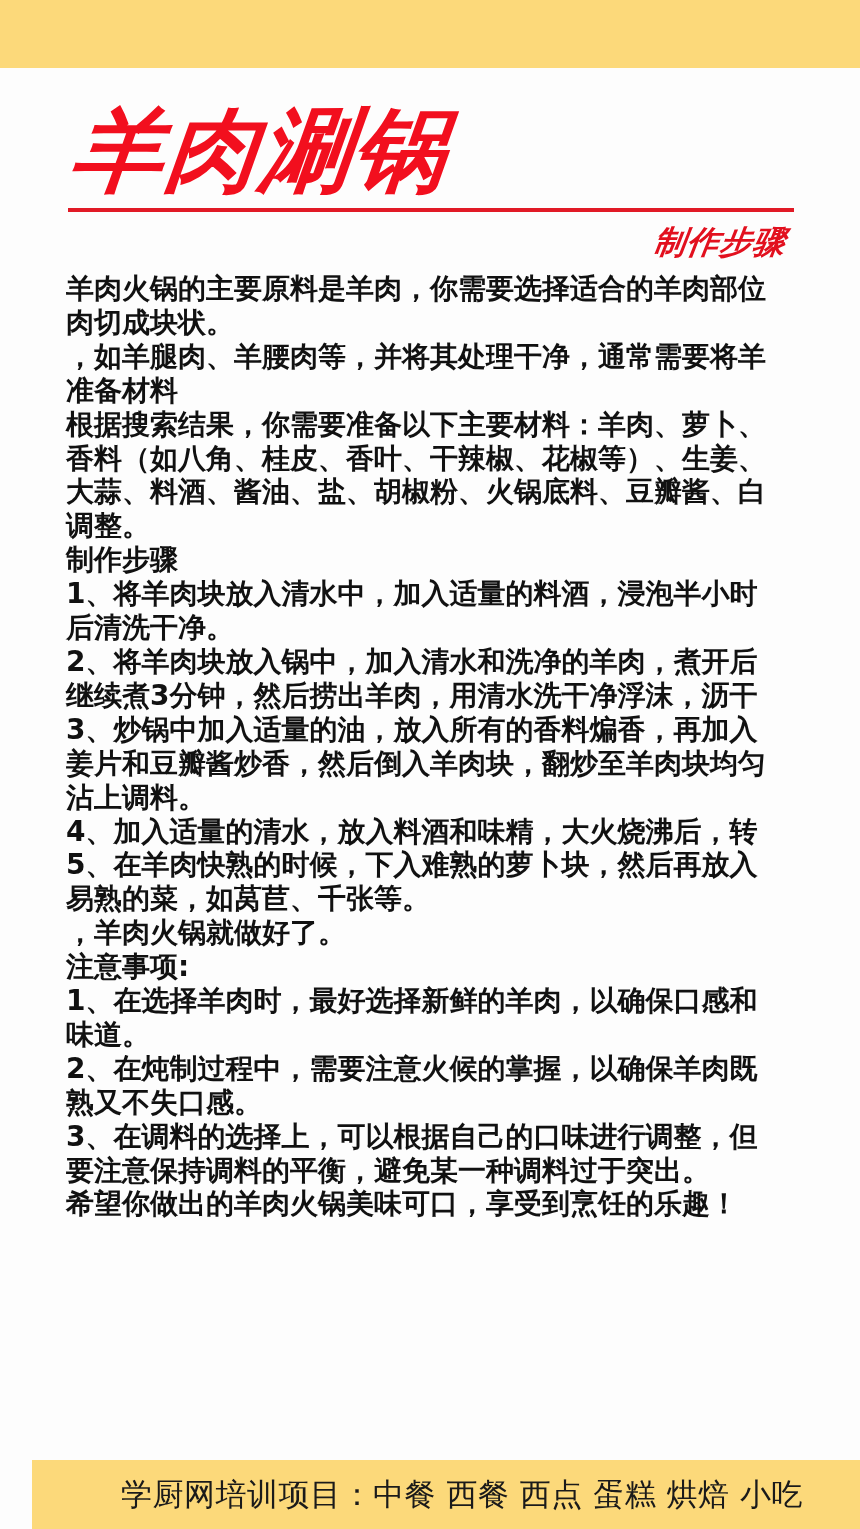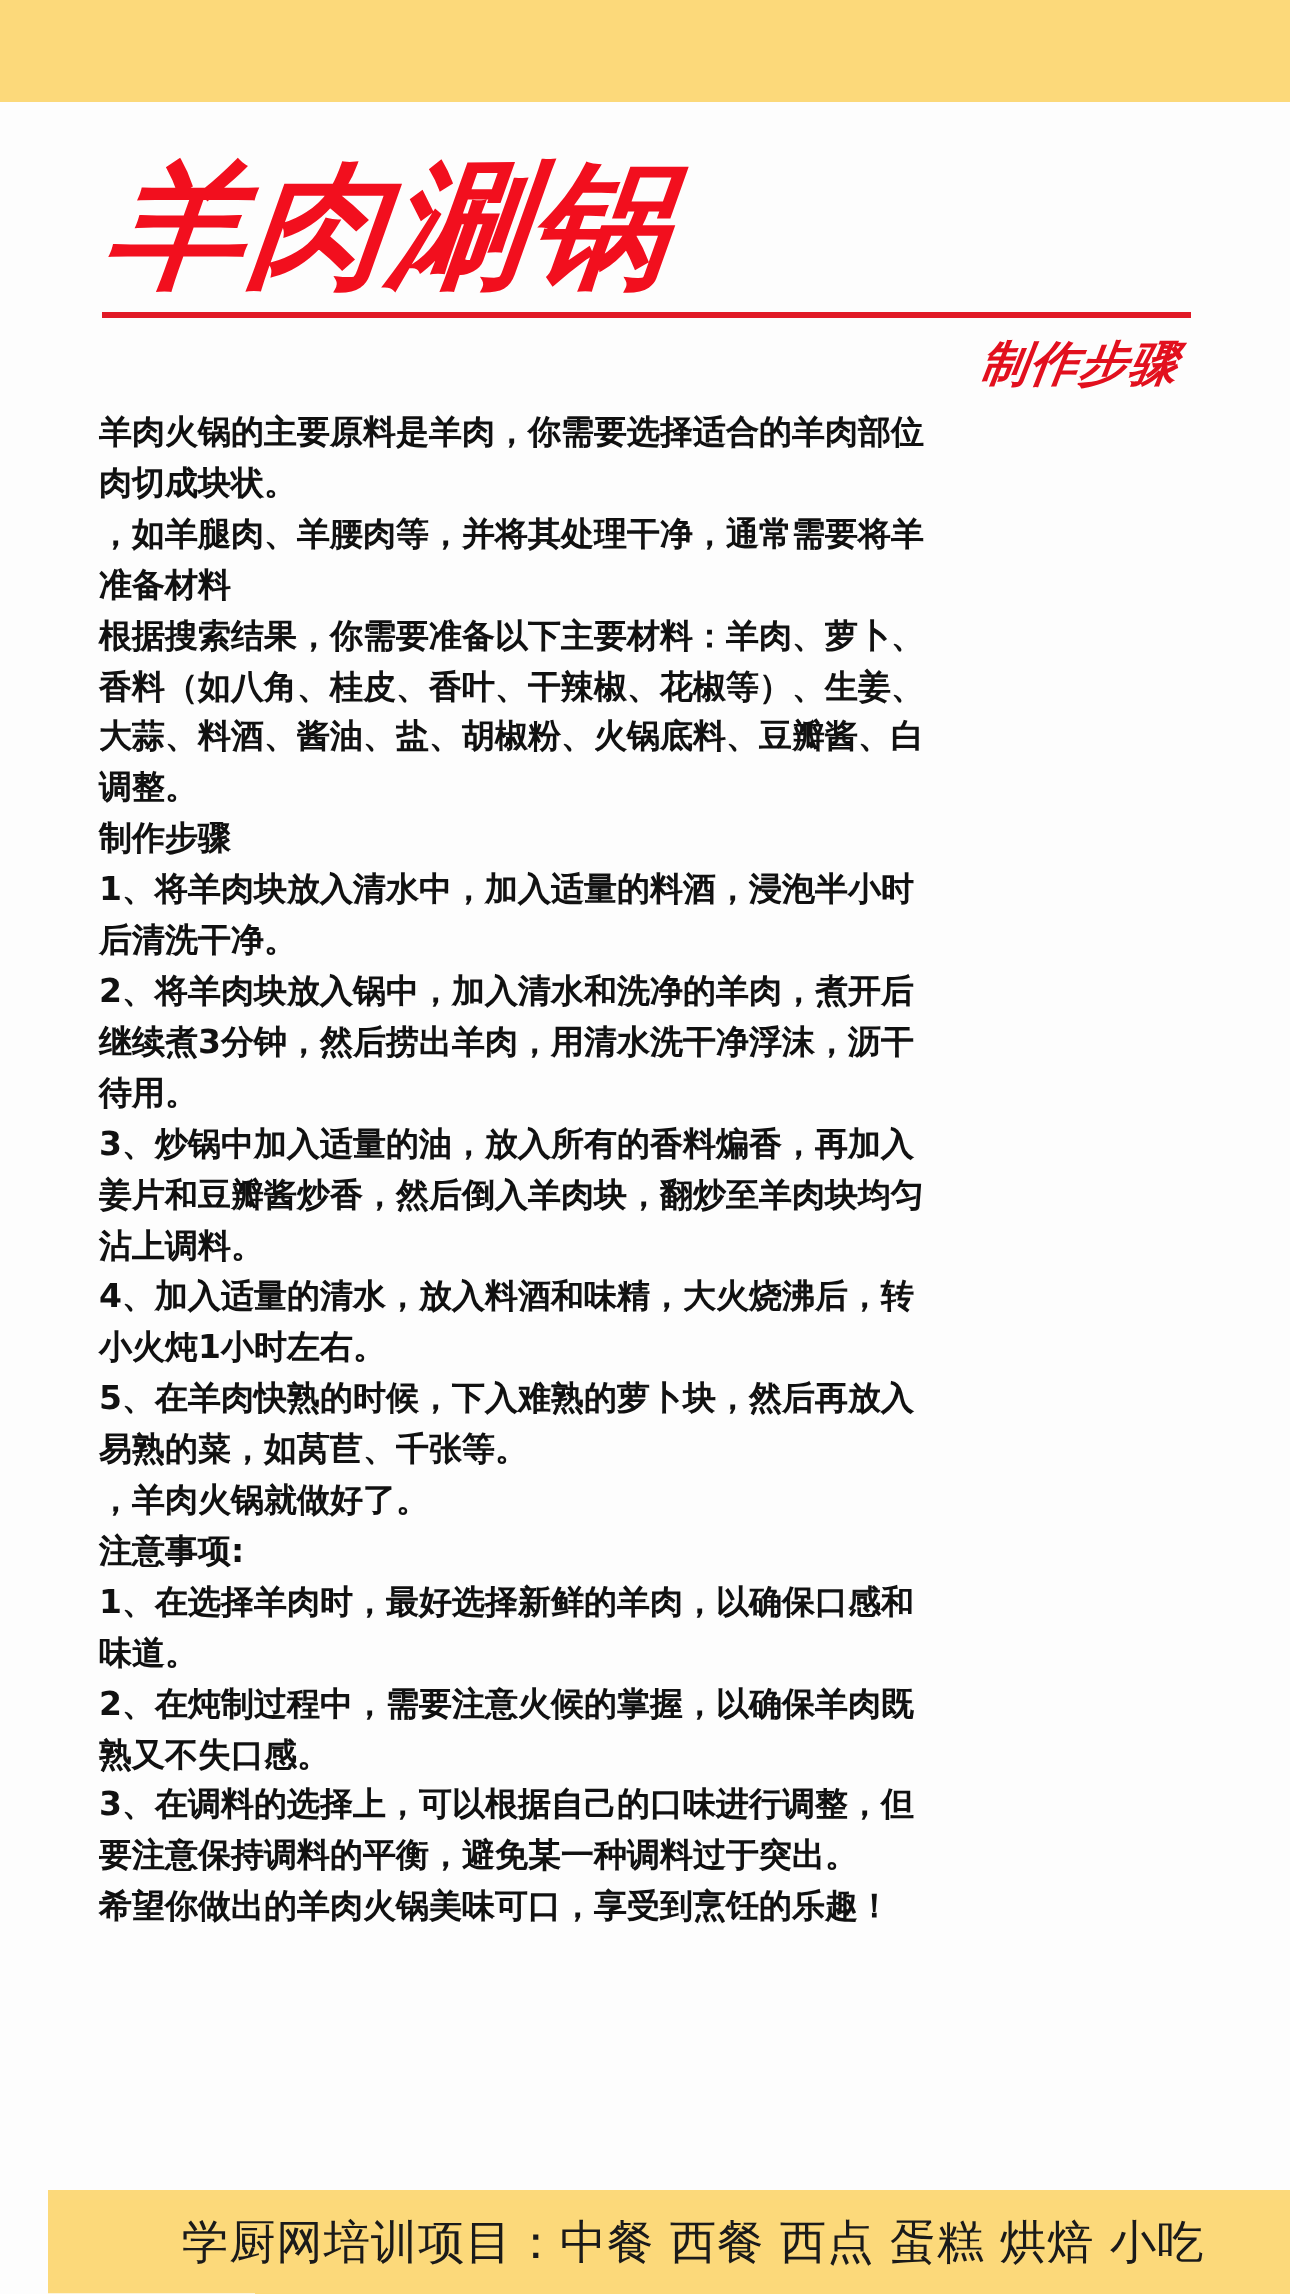--- a/index.html
+++ b/index.html
@@ -49,21 +49,21 @@
       font-style: italic;
       transform: skewX(-8deg);
       white-space: nowrap;
       letter-spacing: 1px;
     }
     .content {
       position: absolute;
       left: 66px; top: 272px;
       width: 730px;
       color: #111;
-      font-size: 22px;
+      font-size: 28px;
       line-height: 33.9px;
       font-weight: bold;
     }
     .content .line {
       white-space: nowrap;
       display: block;
     }
     .bottom-band {
       position: absolute;
       left: 0; top: 1460px;
@@ -97,26 +97,24 @@
   <span class="line">准备材料</span>
   <span class="line">根据搜索结果，你需要准备以下主要材料：羊肉、萝卜、</span>
   <span class="line">香料（如八角、桂皮、香叶、干辣椒、花椒等）、生姜、</span>
   <span class="line">大蒜、料酒、酱油、盐、胡椒粉、火锅底料、豆瓣酱、白</span>
   <span class="line">调整。</span>
   <span class="line">制作步骤</span>
   <span class="line">1、将羊肉块放入清水中，加入适量的料酒，浸泡半小时</span>
   <span class="line">后清洗干净。</span>
   <span class="line">2、将羊肉块放入锅中，加入清水和洗净的羊肉，煮开后</span>
   <span class="line">继续煮3分钟，然后捞出羊肉，用清水洗干净浮沫，沥干</span>
-  <span class="line">待用。</span>
   <span class="line">3、炒锅中加入适量的油，放入所有的香料煸香，再加入</span>
   <span class="line">姜片和豆瓣酱炒香，然后倒入羊肉块，翻炒至羊肉块均匀</span>
   <span class="line">沾上调料。</span>
   <span class="line">4、加入适量的清水，放入料酒和味精，大火烧沸后，转</span>
-  <span class="line">小火炖1小时左右。</span>
   <span class="line">5、在羊肉快熟的时候，下入难熟的萝卜块，然后再放入</span>
   <span class="line">易熟的菜，如莴苣、千张等。</span>
   <span class="line">，羊肉火锅就做好了。</span>
   <span class="line">注意事项:</span>
   <span class="line">1、在选择羊肉时，最好选择新鲜的羊肉，以确保口感和</span>
   <span class="line">味道。</span>
   <span class="line">2、在炖制过程中，需要注意火候的掌握，以确保羊肉既</span>
   <span class="line">熟又不失口感。</span>
   <span class="line">3、在调料的选择上，可以根据自己的口味进行调整，但</span>
   <span class="line">要注意保持调料的平衡，避免某一种调料过于突出。</span>

